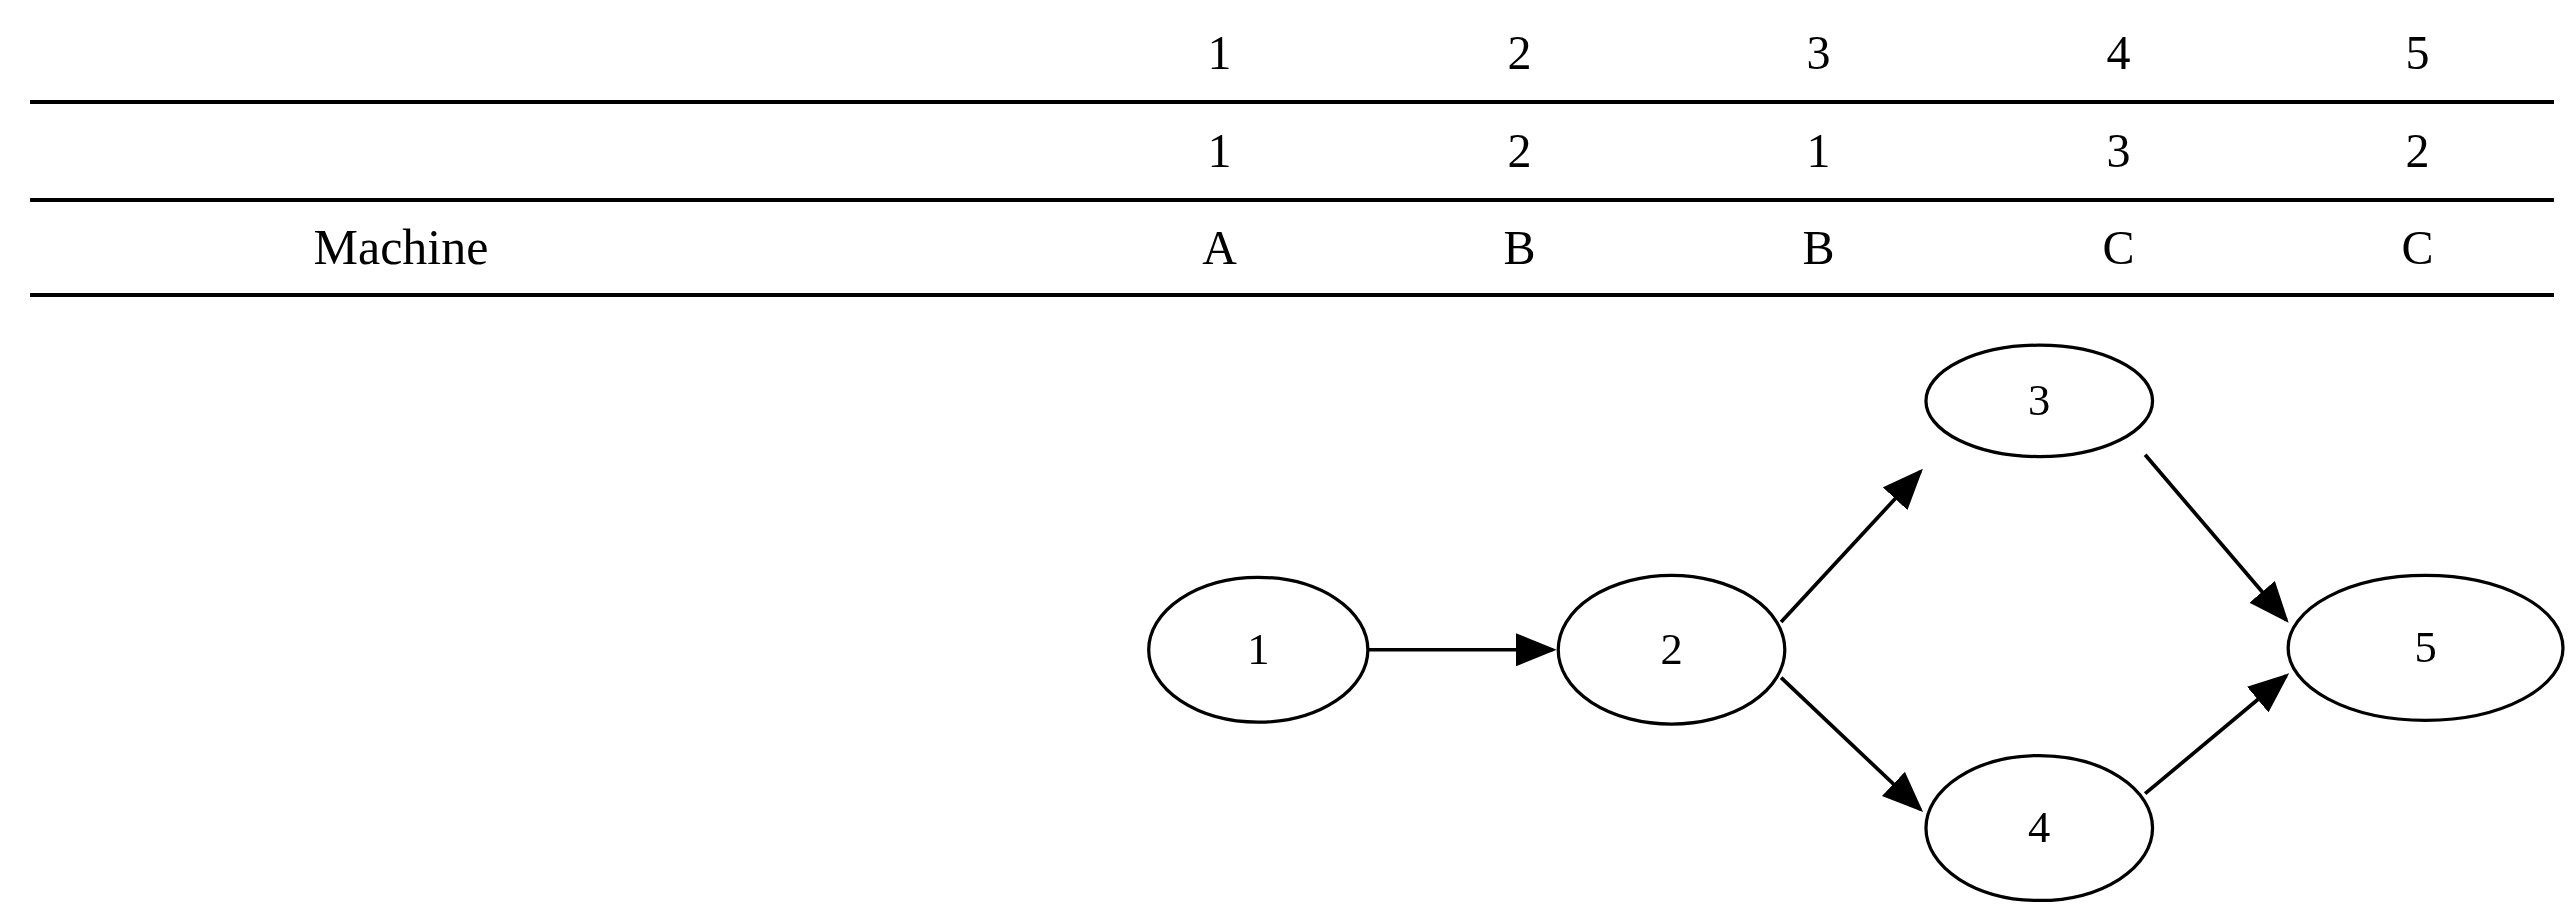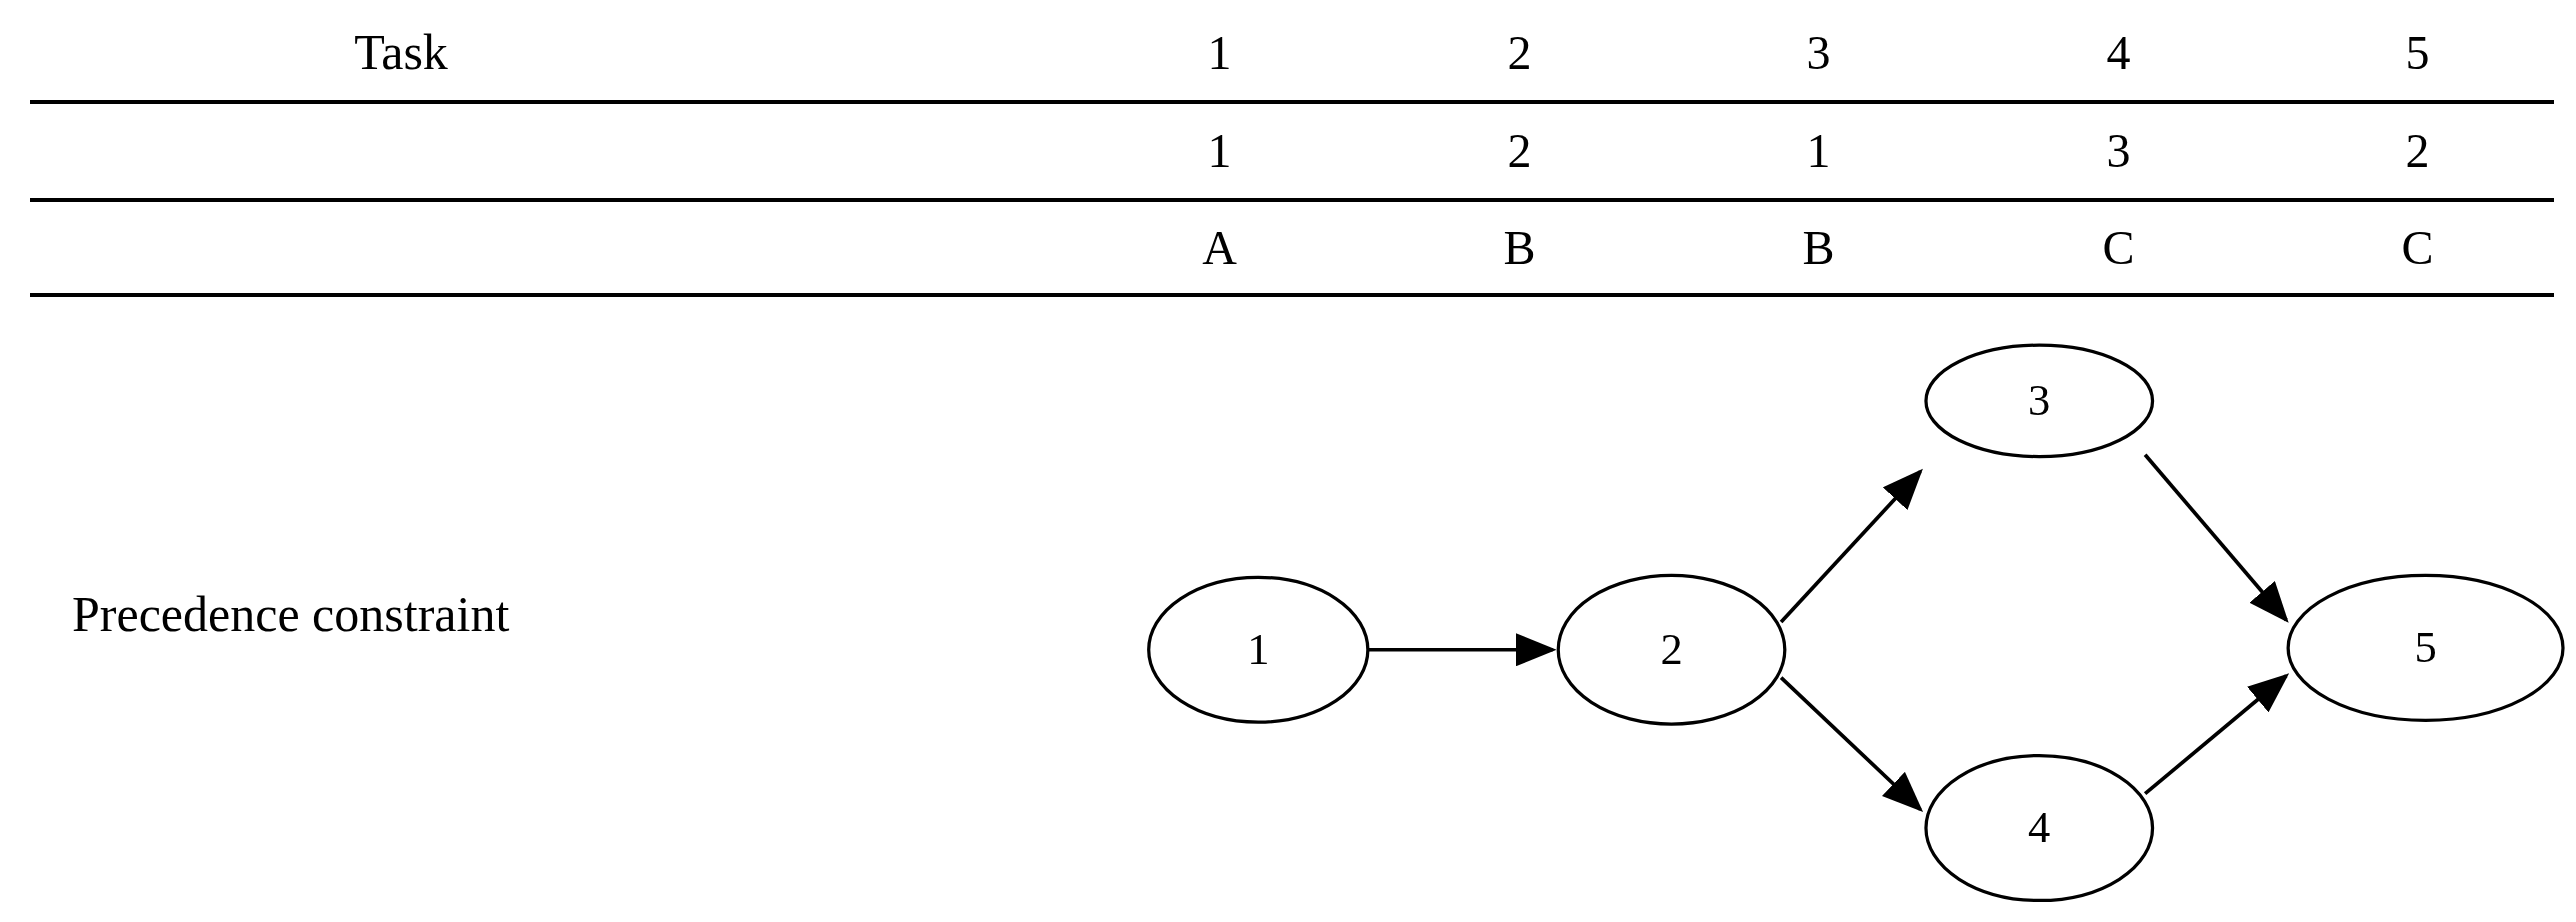--- a/index.html
+++ b/index.html
@@ -114,49 +114,48 @@
 </head>
 <body>
 
 <div id="spec-table">
 
   <div class="rule" id="rule-top"></div>
   <div class="rule" id="rule-middle"></div>
   <div class="rule" id="rule-bottom"></div>
 
   <div class="trow" id="row-task">
-    <div class="rlabel">Task</div>
     <div class="cell c0">1</div>
     <div class="cell c1">2</div>
     <div class="cell c2">3</div>
     <div class="cell c3">4</div>
     <div class="cell c4">5</div>
   </div>
 
   <div class="trow" id="row-tasktime">
     <div class="cell c0">1</div>
     <div class="cell c1">2</div>
     <div class="cell c2">1</div>
     <div class="cell c3">3</div>
     <div class="cell c4">2</div>
   </div>
 
   <div class="trow" id="row-machine">
+    <div class="rlabel">Machine</div>
     <div class="cell c0">A</div>
     <div class="cell c1">B</div>
     <div class="cell c2">B</div>
     <div class="cell c3">C</div>
     <div class="cell c4">C</div>
   </div>
 
 </div>
 
 <div id="precedence-section">
 
-  <div id="precedence-label">Precedence constraint</div>
 
   <svg id="graph-svg" viewBox="0 0 2774 663">
     <defs>
       <marker id="arrowhead" markerWidth="11" markerHeight="9" refX="10" refY="4.5" orient="auto" markerUnits="strokeWidth">
         <path d="M0,0 L11,4.5 L0,9 Z" fill="#000000"></path>
       </marker>
     </defs>
 
     <g>
       <line class="edge-line" x1="1473" y1="370" x2="1672" y2="370" marker-end="url(#arrowhead)"></line>

